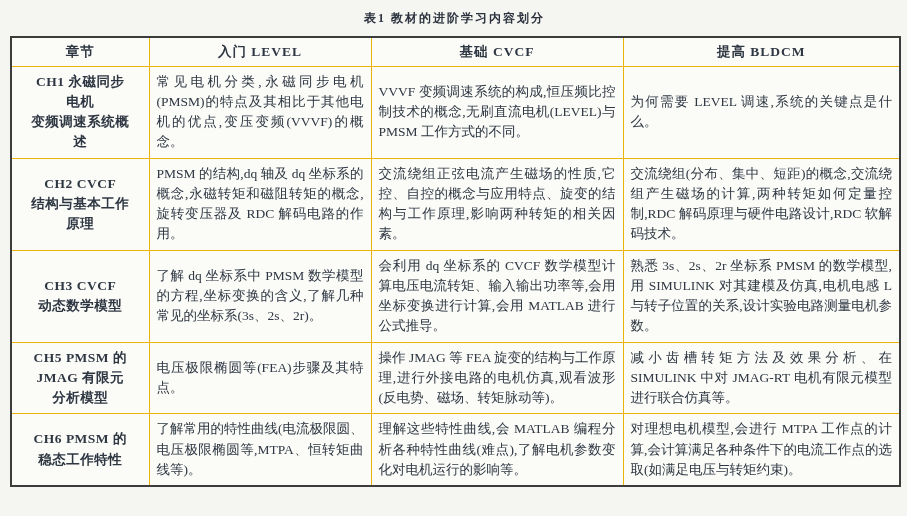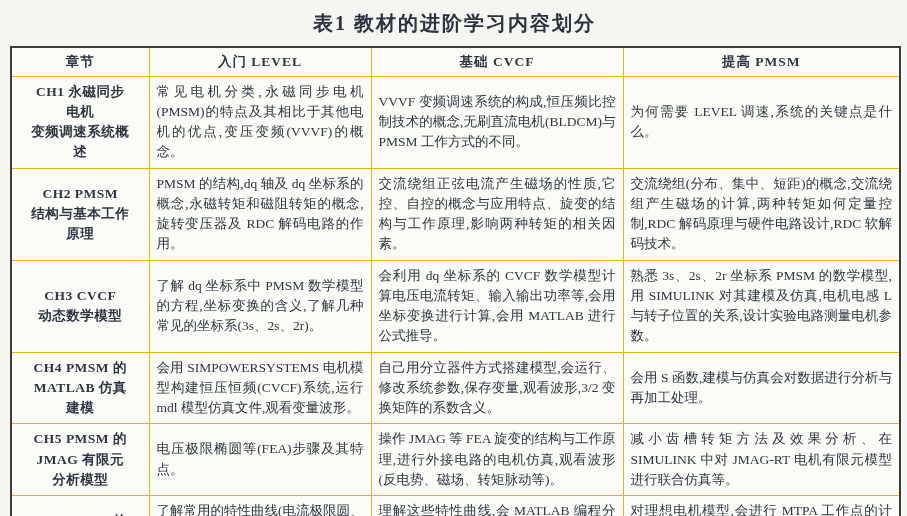--- a/index.html
+++ b/index.html
@@ -6,21 +6,21 @@
   html, body {
     width: 907px; height: 516px;
     background: #f5f5f1;
     font-family: "Liberation Serif", "DejaVu Serif", serif;
     color: #2e3742;
     overflow: hidden;
   }
   .page { width: 907px; height: 516px; padding: 6px 8px 4px 10px; }
   .caption {
     text-align: center;
-    font-size: 20px;
+    font-size: 12px;
     font-weight: bold;
     letter-spacing: 2px;
     padding: 4px 0 9px 0;
     color: #2c333e;
   }
   table {
     width: 889px;
     border-collapse: collapse;
     table-layout: fixed;
     background: #fbfbf8;
@@ -73,51 +73,44 @@
       <col class="c0">
         <col class="c1">
         <col class="c2">
         <col class="c3">
     </colgroup>
     <thead>
       <tr>
         <th>章节</th>
         <th>入门 LEVEL</th>
         <th>基础 CVCF</th>
-        <th>提高 PMSM</th>
+        <th>提高 BLDCM</th>
       </tr>
     </thead>
     <tbody>
       <tr>
         <td class="ch">CH1 永磁同步电机
 变频调速系统概述</td>
         <td class="tx">常见电机分类,永磁同步电机(PMSM)的特点及其相比于其他电机的优点,变压变频(VVVF)的概念。</td>
-        <td class="tx">VVVF 变频调速系统的构成,恒压频比控制技术的概念,无刷直流电机(BLDCM)与 PMSM 工作方式的不同。</td>
+        <td class="tx">VVVF 变频调速系统的构成,恒压频比控制技术的概念,无刷直流电机(LEVEL)与 PMSM 工作方式的不同。</td>
         <td class="tx">为何需要 LEVEL 调速,系统的关键点是什么。</td>
       </tr>
       <tr>
-        <td class="ch">CH2 PMSM
+        <td class="ch">CH2 CVCF
 结构与基本工作原理</td>
         <td class="tx">PMSM 的结构,dq 轴及 dq 坐标系的概念,永磁转矩和磁阻转矩的概念,旋转变压器及 RDC 解码电路的作用。</td>
         <td class="tx">交流绕组正弦电流产生磁场的性质,它控、自控的概念与应用特点、旋变的结构与工作原理,影响两种转矩的相关因素。</td>
         <td class="tx">交流绕组(分布、集中、短距)的概念,交流绕组产生磁场的计算,两种转矩如何定量控制,RDC 解码原理与硬件电路设计,RDC 软解码技术。</td>
       </tr>
       <tr>
         <td class="ch">CH3 CVCF
 动态数学模型</td>
         <td class="tx">了解 dq 坐标系中 PMSM 数学模型的方程,坐标变换的含义,了解几种常见的坐标系(3s、2s、2r)。</td>
         <td class="tx">会利用 dq 坐标系的 CVCF 数学模型计算电压电流转矩、输入输出功率等,会用坐标变换进行计算,会用 MATLAB 进行公式推导。</td>
         <td class="tx">熟悉 3s、2s、2r 坐标系 PMSM 的数学模型,用 SIMULINK 对其建模及仿真,电机电感 L 与转子位置的关系,设计实验电路测量电机参数。</td>
-      </tr>
-      <tr>
-        <td class="ch">CH4 PMSM 的
-MATLAB 仿真建模</td>
-        <td class="tx">会用 SIMPOWERSYSTEMS 电机模型构建恒压恒频(CVCF)系统,运行 mdl 模型仿真文件,观看变量波形。</td>
-        <td class="tx">自己用分立器件方式搭建模型,会运行、修改系统参数,保存变量,观看波形,3/2 变换矩阵的系数含义。</td>
-        <td class="tx">会用 S 函数,建模与仿真会对数据进行分析与再加工处理。</td>
       </tr>
       <tr>
         <td class="ch">CH5 PMSM 的
 JMAG 有限元分析模型</td>
         <td class="tx">电压极限椭圆等(FEA)步骤及其特点。</td>
         <td class="tx">操作 JMAG 等 FEA 旋变的结构与工作原理,进行外接电路的电机仿真,观看波形(反电势、磁场、转矩脉动等)。</td>
         <td class="tx">减小齿槽转矩方法及效果分析、在 SIMULINK 中对 JMAG-RT 电机有限元模型进行联合仿真等。</td>
       </tr>
       <tr>
         <td class="ch">CH6 PMSM 的

